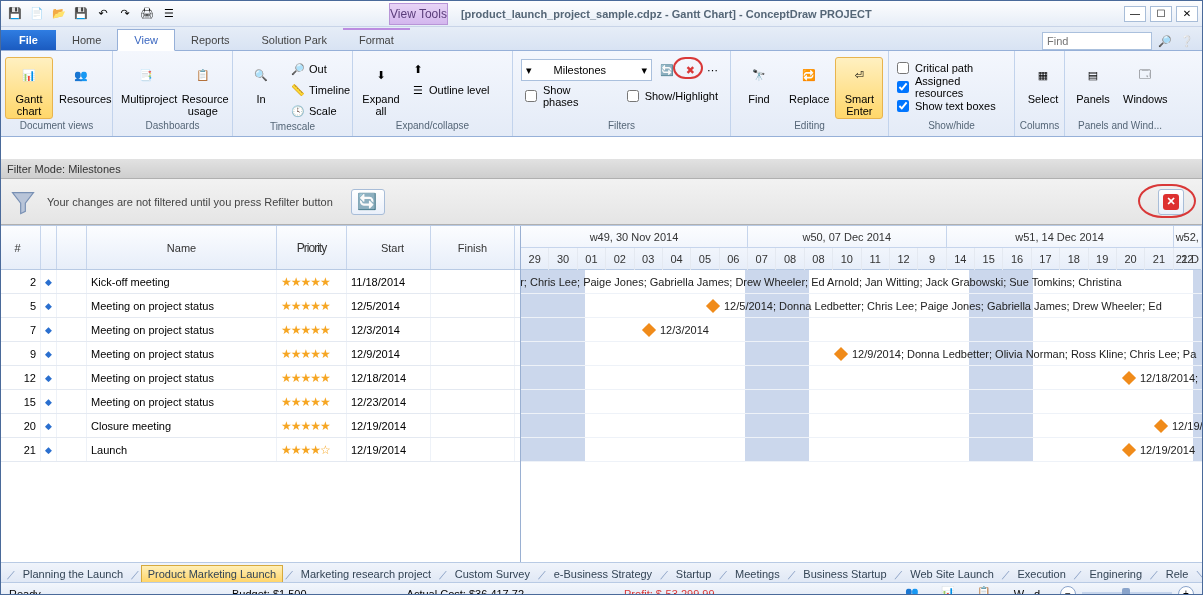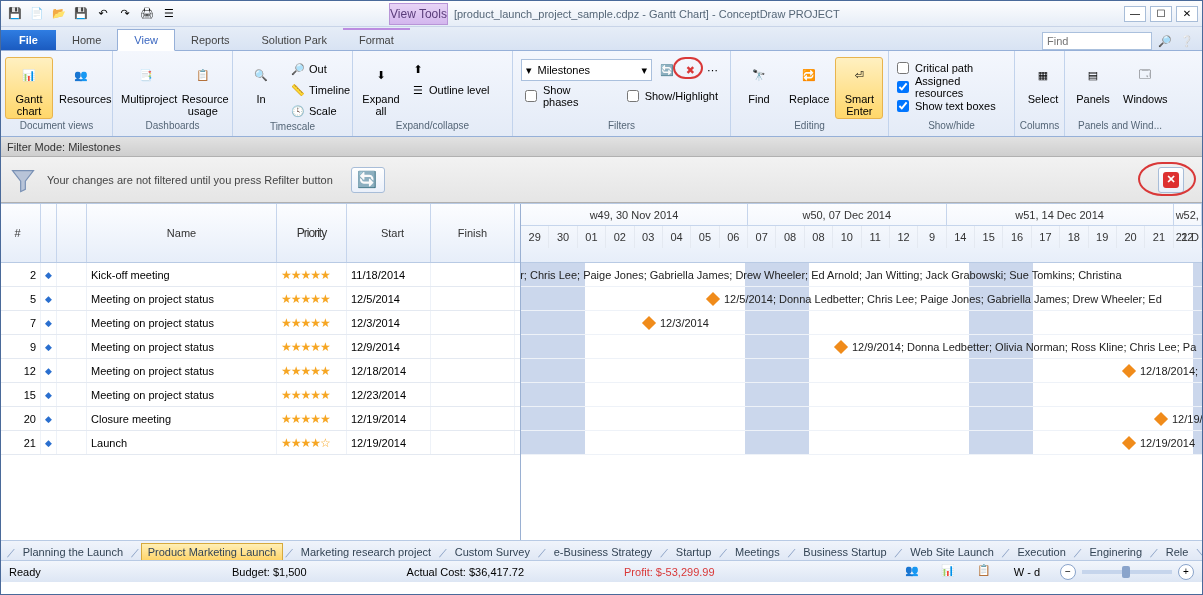--- a/index.html
+++ b/index.html
@@ -3,21 +3,21 @@
 <meta charset="utf-8">
 <style>
 * { margin: 0; padding: 0; box-sizing: border-box; font-family: "Segoe UI", Tahoma, sans-serif; font-size: 11px; }
 body { width: 1203px; height: 595px; background: #fff; border: 1px solid #4a6a9a; overflow: hidden; position: relative; }
 
 
 .titlebar { height: 26px; background: linear-gradient(#fdfdfe,#e6edf7); display: flex; align-items: center; padding: 0 4px; border-bottom: 1px solid #c8d4e8; }
 .titlebar .qat { display: flex; gap: 2px; }
 .titlebar .qbtn { width: 20px; height: 20px; display: flex; align-items: center; justify-content: center; cursor: pointer; border-radius: 2px; }
 .titlebar .view-tools { margin-left: 210px; background: linear-gradient(#e8d4f6,#d3b6ee); padding: 3px 0; border: 1px solid #b895d7; font-size: 12px; color: #5a3d7a; }
-.titlebar .title { margin-left: 6px; color: #567; }
+.titlebar .title { margin-left: 13px; color: #567; font-weight: bold; }
 .titlebar .winctl { margin-left: auto; display: flex; gap: 4px; }
 .titlebar .winctl div { width: 22px; height: 16px; border: 1px solid #a8bdd8; background: #fff; display: flex; align-items: center; justify-content: center; cursor: pointer; font-size: 10px; }
 
 
 .tabs { height: 24px; display: flex; align-items: flex-end; background: linear-gradient(#e6edf7,#d8e3f3); border-bottom: 1px solid #96b0d8; }
 .tabs .file { background: linear-gradient(#2f7de2,#1b5bc0); color: #fff; padding: 4px 18px; font-weight: bold; cursor: pointer; }
 .tabs .tab { padding: 4px 16px; color: #444; cursor: pointer; }
 .tabs .tab.active { background: #fff; border: 1px solid #96b0d8; border-bottom: 1px solid #fff; margin-bottom: -1px; color: #3a67c0; }
 .tabs .tab.format { border-top:2px solid #bb8ce0; }
 .tabs .find-box { margin-left: auto; display: flex; align-items: center; margin-right: 6px; gap: 4px; }
@@ -35,35 +35,35 @@
 .bigbtn.active { background: linear-gradient(#fff0c1,#ffd76a); border: 1px solid #e8b44d; padding: 1px 3px; }
 .smbtn { display: flex; align-items: center; gap: 4px; height: 20px; padding: 0 4px; cursor: pointer; border-radius: 2px; }
 .smicon { width: 14px; height: 14px; display:inline-flex;align-items:center;justify-content:center; }
 .vstack { display: flex; flex-direction: column; gap: 1px; }
 .chk { display: flex; align-items: center; gap: 6px; height: 18px; padding: 0 4px; }
 .chk input { width: 12px; height: 12px; }
 .filter-sel { width: 138px; height: 22px; border: 1px solid #aac0dd; background: #fff; display: flex; align-items: center; padding: 0 4px; }
 .red-circle { position: absolute; border: 2px solid #d93838; border-radius: 50% / 60%; pointer-events: none; }
 
 
-.filter-mode { height: 20px; background: linear-gradient(#e2e2e2,#cecece); border-bottom: 1px solid #b0b0b0; padding: 2px 6px; color: #333; line-height:16px; }
+.filter-mode { height: 20px; background: linear-gradient(#e2e2e2,#cecece); border-bottom: 1px solid #b0b0b0; padding: 2px 6px; color: #333; line-height:16px;margin-top:22px; }
 
 
 .refilter { height: 46px; background: linear-gradient(#f2f2f2,#e5e5e5); border-bottom: 1px solid #b0b0b0; display: flex; align-items: center; padding: 16px 8px; position: relative; }
 .refilter .funnel-big { width: 28px; height: 28px; }
 .refilter .msg { margin-left: 10px; color: #444; }
 .refilter .refresh { margin-left: 18px; width: 34px; height: 26px; border: 1px solid #a8bdd8; background: linear-gradient(#fff,#eaf0fa); border-radius: 3px; display:flex;align-items:center;justify-content:center;cursor:pointer; color:#2a9c2a; font-size:16px; }
 .refilter .close { position: absolute; right: 18px; width: 26px; height: 26px; border: 1px solid #a8bdd8; background: linear-gradient(#fff,#eaf0fa); border-radius: 3px; display:flex;align-items:center;justify-content:center;cursor:pointer; }
 .refilter .close span { background:#dd3030; color:#fff; width:16px; height:16px; border-radius:3px; display:flex;align-items:center;justify-content:center; font-weight:bold; font-size:11px; }
 
 
 .grid-wrap { display: flex; height: 337px; border-top: 1px solid #b8cae4; }
 .left-grid { width: 520px; border-right: 1px solid #9ab0d2; display: flex; flex-direction: column; }
 .right-grid { flex: 1; display: flex; flex-direction: column; overflow: hidden; }
-.ghead { height: 59px; background: linear-gradient(#fcfdff,#e7eef9); border-bottom: 1px solid #b8cae4; display: flex; }
+.ghead { height: 44px; background: linear-gradient(#fcfdff,#e7eef9); border-bottom: 1px solid #b8cae4; display: flex; }
 .ghead .th { border-right: 1px solid #c6d5ec; display: flex; align-items: center; justify-content: center; color: #333; }
 .gbody { overflow: hidden; }
 .grow { height: 24px; border-bottom: 1px solid #e4e9f1; display: flex; align-items: center; }
 .grow .cell { border-right: 1px solid #eef2f8; height: 100%; display: flex; align-items: center; padding: 0 4px; overflow: hidden; white-space: nowrap; }
 .col-num { width: 40px; justify-content: flex-end; padding-right: 6px; }
 .col-outline { width: 16px; color:#2a6fcf; font-size:9px; }
 .col-indent { width: 30px; }
 .col-name { width: 190px; }
 .col-prio { width: 70px; color: #f6a623; font-size: 12px; letter-spacing: -1px; }
 .col-start { width: 84px; padding-left: 8px; }
@@ -205,21 +205,21 @@
           </div>
       </div>
     </div>
     <div class="glabel">Expand/collapse</div>
   </div>
   <div class="group" style="width:218px;position:relative">
     <div class="items" style="flex-direction:column;gap:6px;align-items:stretch;padding:6px 4px 0">
       <div style="display:flex;gap:4px;align-items:center">
         <div class="filter-sel">
           <span>▾</span>
-          <span style="margin-left:6px">Milestones</span>
+          <span style="margin-left:22px">Milestones</span>
           <span style="margin-left:auto">▾</span>
         </div>
         <div class="smbtn">
             <span style="color:#2a9c2a">🔄</span>
           </div>
         <div class="smbtn">
             <span style="color:#d93838">✖</span>
           </div>
         <div class="smbtn">
             <span>⋯</span>

